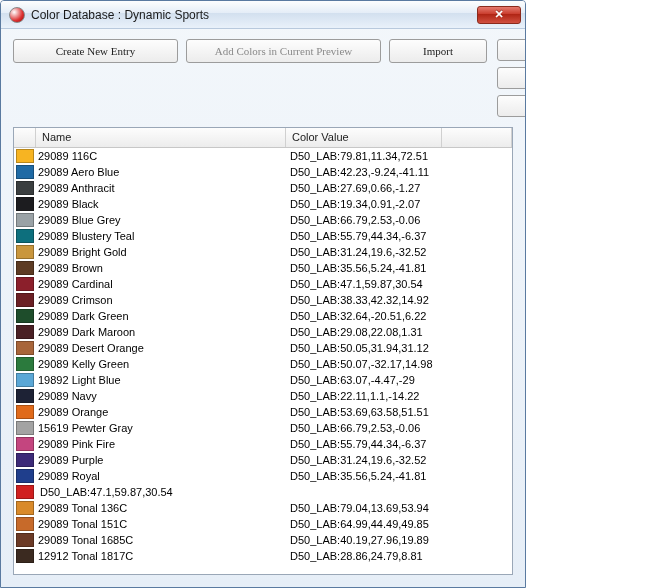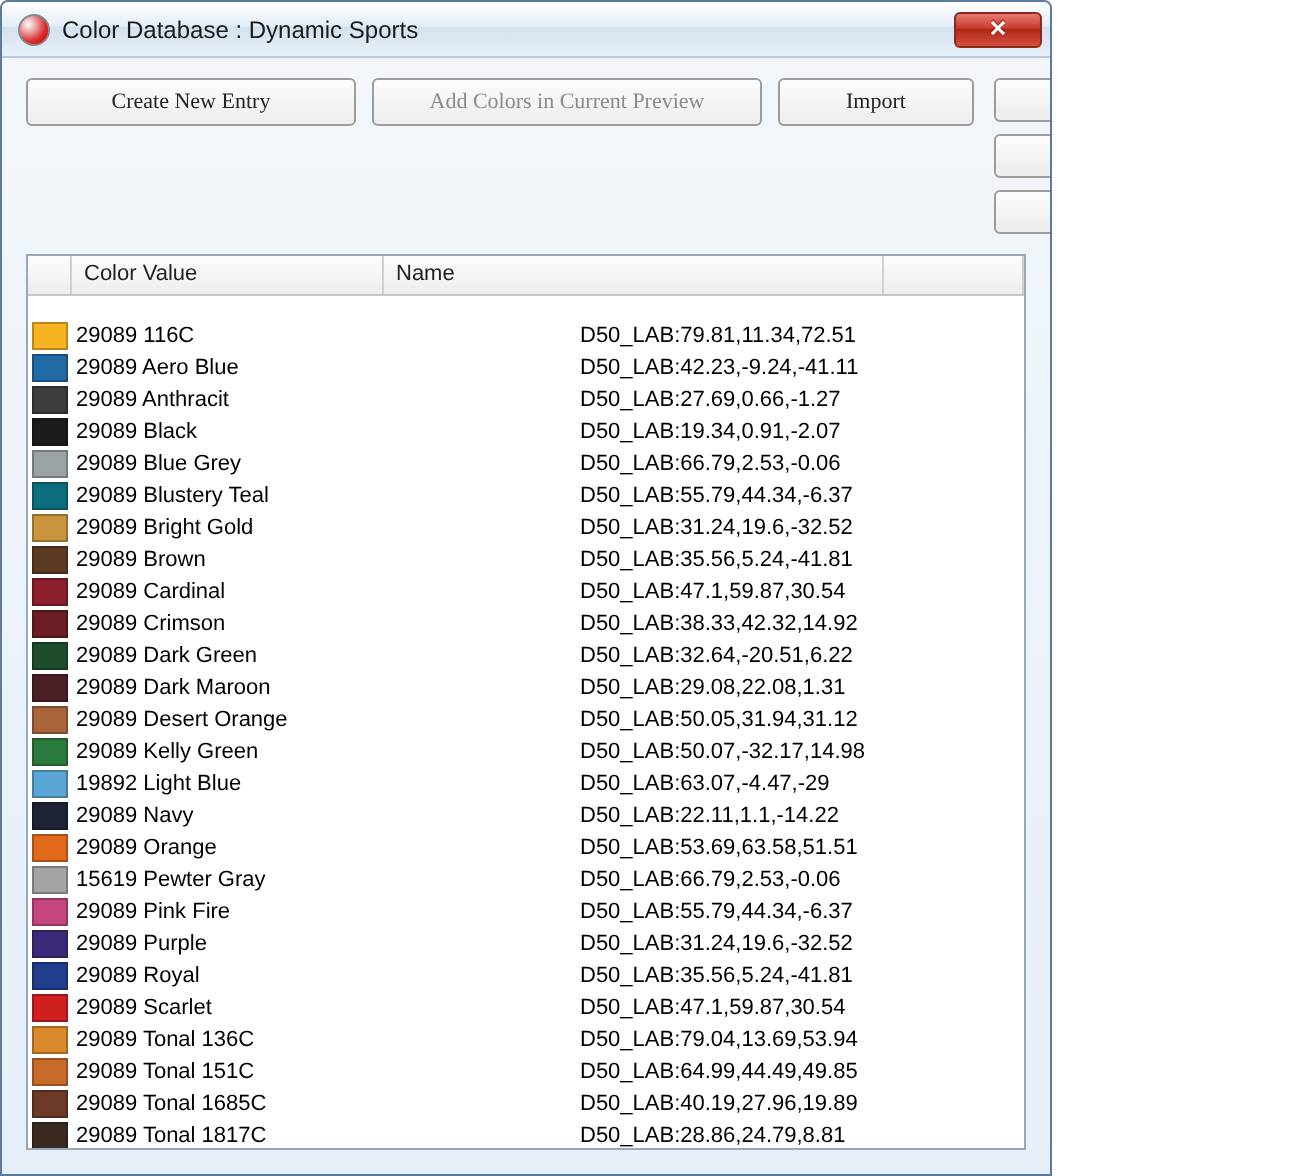--- a/index.html
+++ b/index.html
@@ -17,21 +17,21 @@
   .btn.wide3 { width: 98px; }
   .right-buttons { display:flex; flex-direction: column; gap: 6px; }
   .right-buttons .btn { width: 82px; height: 22px; }
   .content { flex:1; margin: 4px 12px 12px 12px; border: 1px solid #9aa7b7; background: #fff; display:flex; flex-direction:column; overflow:hidden; }
   .grid-header { display:flex; background: linear-gradient(#fdfdfd,#ececec); border-bottom: 1px solid #c7c7c7; height: 20px; font-size: 11px; color:#222; }
   .grid-header .col { border-right: 1px solid #d0d0d0; padding: 3px 6px; }
   .colA { width: 22px; flex:none; }
   .colB { width: 250px; flex:none; }
   .colC { flex:1; }
   .colD { width: 70px; flex:none; }
-  .grid-body { flex:1; overflow-y: scroll; overflow-x:hidden;margin-top:12px;}
+  .grid-body { flex:1; overflow-y: scroll; overflow-x:hidden;}
   .row { display:flex; height: 16px; align-items:center; font-size: 11px; color:#000; }
   .row .swatch { width: 18px; height: 14px; margin: 0 2px; flex:none; border: 1px solid rgba(0,0,0,.25);}
   .row .name { width: 250px; flex:none; padding-left: 2px; white-space: nowrap; overflow:hidden;}
   .row .val { flex:1; padding-left: 4px; white-space: nowrap; overflow:hidden;}
   .grid-body::-webkit-scrollbar { width: 16px; }
   .grid-body::-webkit-scrollbar-track { background: #f0f0f0; border-left:1px solid #d0d0d0;}
   .grid-body::-webkit-scrollbar-thumb { background: linear-gradient(#e8eef7,#cfdcec); border:1px solid #9ab; border-radius:2px;}
   .grid-body::-webkit-scrollbar-button { height:16px; background: linear-gradient(#f8f8f8,#e4e4e4); border:1px solid #bbb; display:block;}
   .grid-body::-webkit-scrollbar-button:vertical:decrement { background: linear-gradient(#f8f8f8,#e4e4e4); }
 </style>
@@ -56,22 +56,22 @@
     <div class="right-buttons">
       <div class="btn">Ok</div>
       <div class="btn">Kelly</div>
       <div class="btn">Fire</div>
     </div>
   </div>
 
   <div class="content">
     <div class="grid-header">
       <div class="col colA"></div>
+      <div class="col colB">Name</div>
       <div class="col colC">Color Value</div>
-      <div class="col colB">Name</div>
       <div class="col colD"></div>
     </div>
     <div class="grid-body" id="grid-body">
         <div class="row">
           <div class="swatch" style="background: rgb(247, 180, 34);"></div>
           <div class="name">29089 116C</div>
           <div class="val">D50_LAB:79.81,11.34,72.51</div>
         </div>
         <div class="row">
           <div class="swatch" style="background: rgb(31, 106, 165);"></div>
@@ -168,38 +168,37 @@
           <div class="name">29089 Purple</div>
           <div class="val">D50_LAB:31.24,19.6,-32.52</div>
         </div>
         <div class="row">
           <div class="swatch" style="background: rgb(31, 62, 140);"></div>
           <div class="name">29089 Royal</div>
           <div class="val">D50_LAB:35.56,5.24,-41.81</div>
         </div>
         <div class="row">
           <div class="swatch" style="background: rgb(208, 31, 31);"></div>
-          <div class="name">29089 Scarlet</div>
           <div class="val">D50_LAB:47.1,59.87,30.54</div>
         </div>
         <div class="row">
           <div class="swatch" style="background: rgb(217, 138, 42);"></div>
           <div class="name">29089 Tonal 136C</div>
           <div class="val">D50_LAB:79.04,13.69,53.94</div>
         </div>
         <div class="row">
           <div class="swatch" style="background: rgb(199, 106, 42);"></div>
           <div class="name">29089 Tonal 151C</div>
           <div class="val">D50_LAB:64.99,44.49,49.85</div>
         </div>
         <div class="row">
           <div class="swatch" style="background: rgb(107, 58, 38);"></div>
           <div class="name">29089 Tonal 1685C</div>
           <div class="val">D50_LAB:40.19,27.96,19.89</div>
         </div>
         <div class="row">
           <div class="swatch" style="background: rgb(59, 42, 32);"></div>
-          <div class="name">29089 Tonal 1817C</div>
+          <div class="name">12912 Tonal 1817C</div>
           <div class="val">D50_LAB:28.86,24.79,8.81</div>
         </div>
       </div>
   </div>
 </div>
 
 </body></html>

